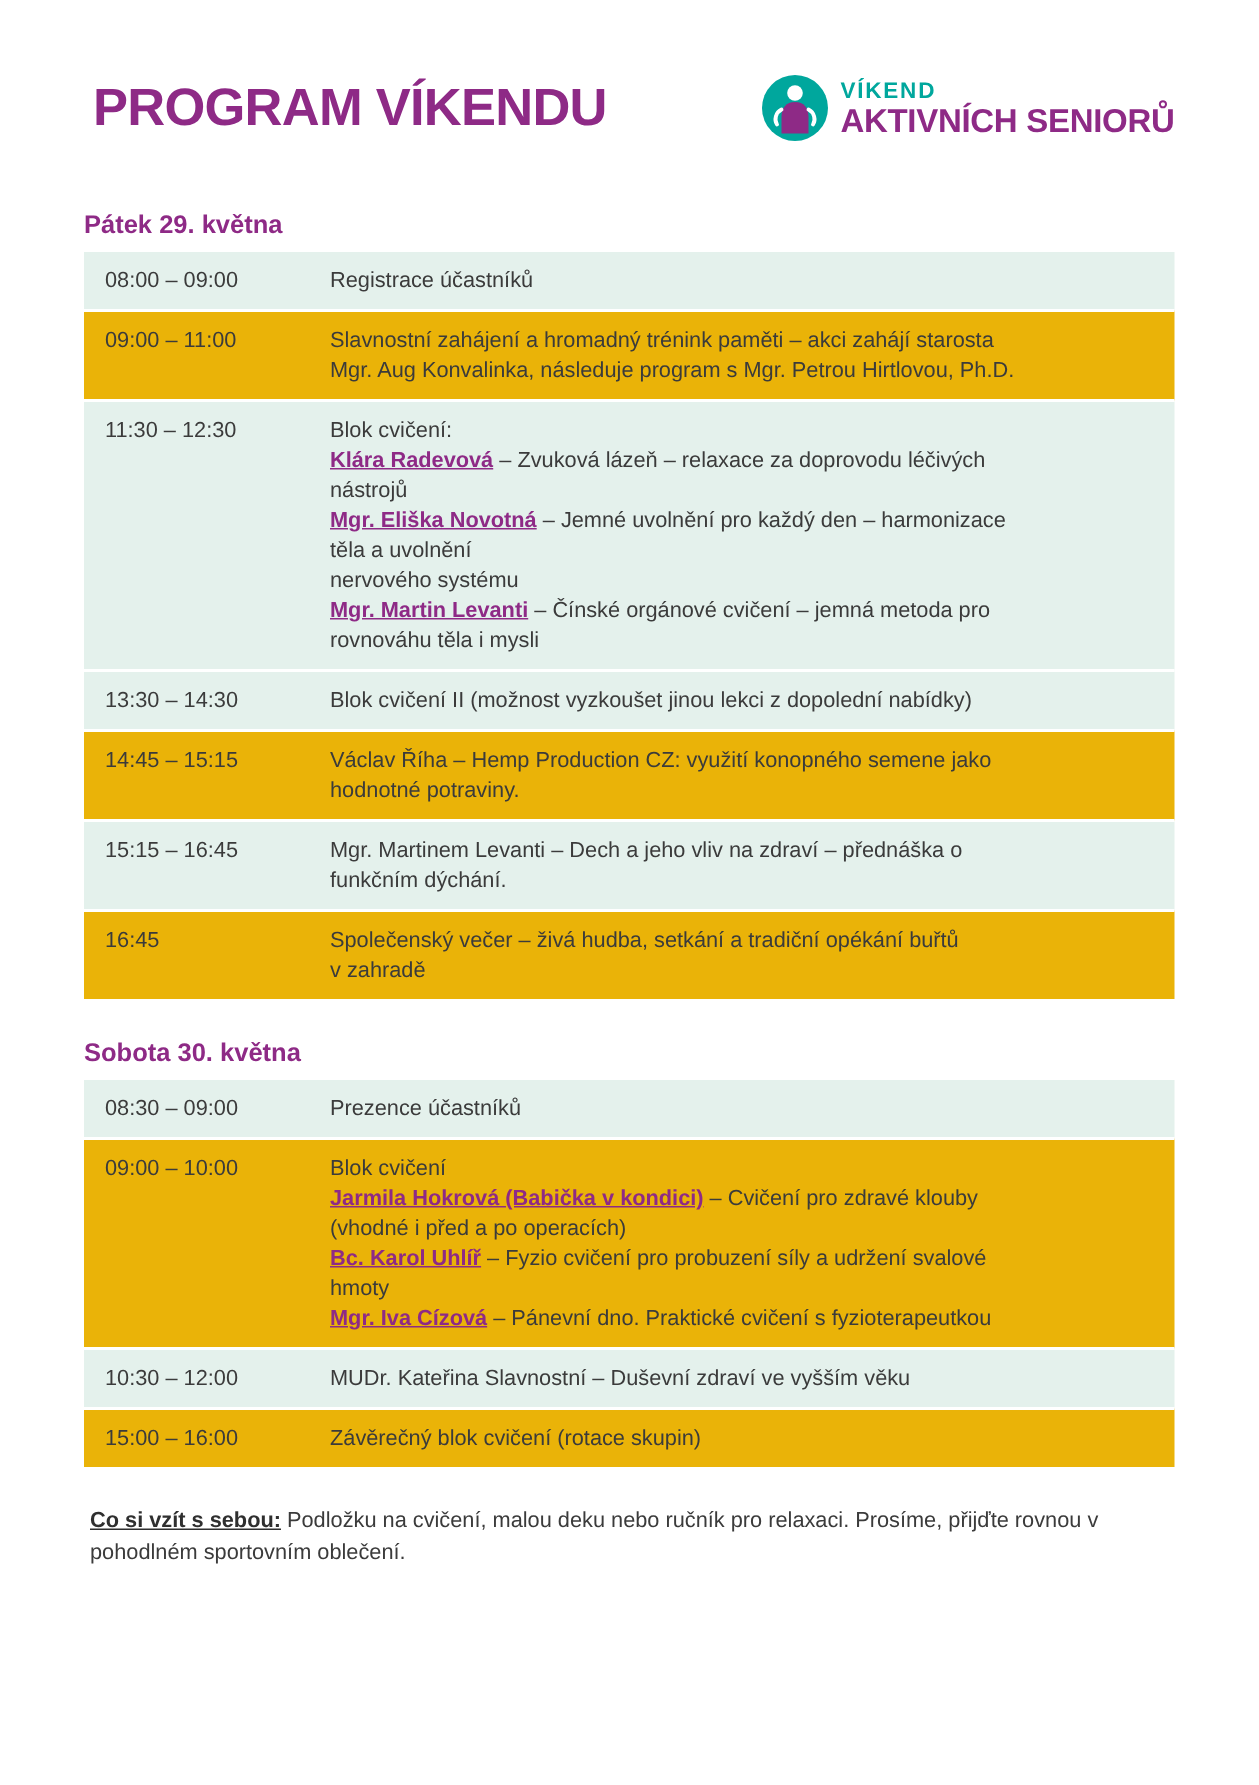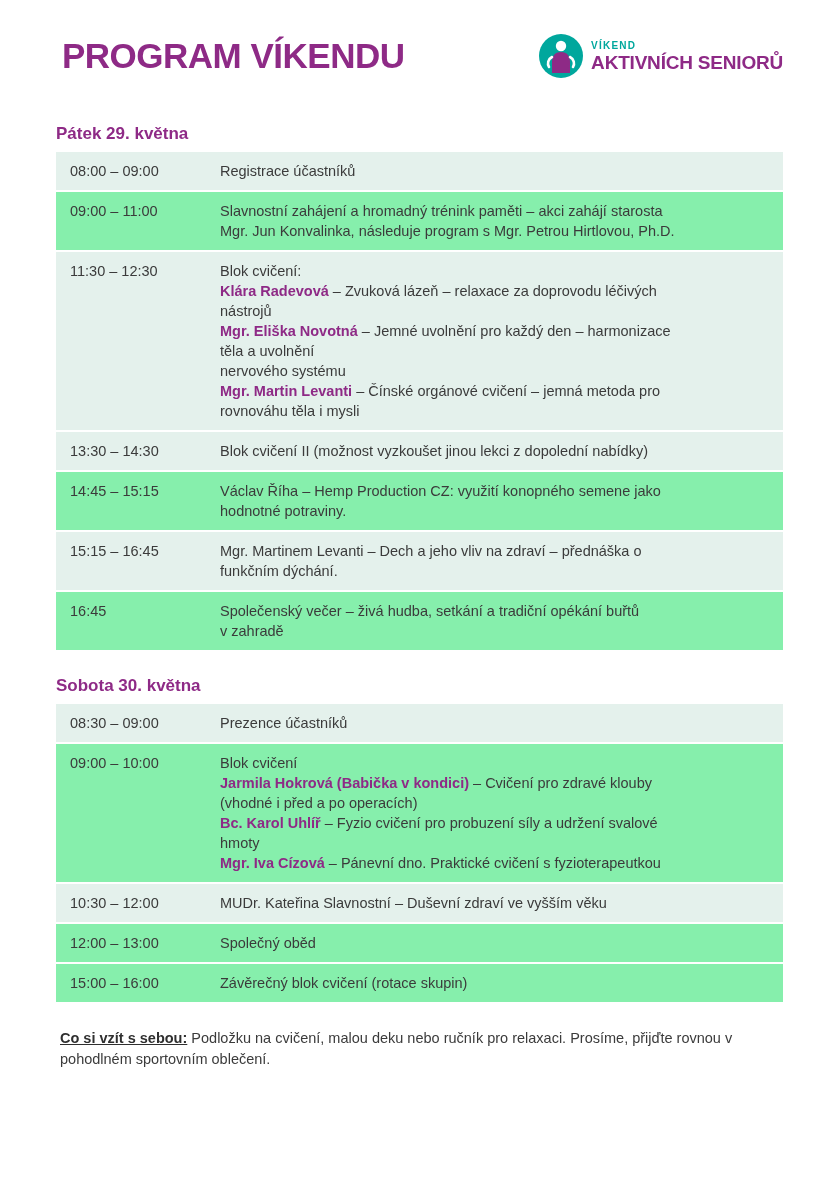--- a/index.html
+++ b/index.html
@@ -10,21 +10,21 @@
   body {
     width: 839px;
     height: 1190px;
     background: #ffffff;
     font-family: "Liberation Sans", sans-serif;
     color: #3a3a3a;
     position: relative;
     overflow: hidden;
   }
   .page {
-    padding: 32px 56px 0 56px;
+    padding: 48px 56px 0 56px;
     width: 839px;
     height: 1190px;
     position: relative;
   }
 
   
   .header {
     display: flex;
     align-items: flex-start;
     justify-content: space-between;
@@ -56,29 +56,29 @@
   .logo-mark .fig {
     position: absolute;
     left: 50%;
     top: 5px;
     transform: translateX(-50%);
   }
   .logo-text {
     line-height: 1;
   }
   .logo-text .small {
-    font-size: 10px;
+    font-size: 15px;
     font-weight: bold;
     color: #00a79d;
     letter-spacing: 1.2px;
     display: block;
     margin-bottom: 2px;
   }
   .logo-text .big {
-    font-size: 19px;
+    font-size: 22px;
     font-weight: bold;
     color: #8e2a86;
     letter-spacing: -0.2px;
     display: block;
   }
 
   
   .day-title {
     font-size: 17px;
     font-weight: bold;
@@ -89,40 +89,41 @@
 
   
   .schedule {
     width: 100%;
     border-collapse: collapse;
   }
   .schedule tr {
     background: #e4f1ec;
   }
   .schedule tr.alt {
-    background: #86efac;
+    background: #eab308;
   }
   .schedule td {
     padding: 9px 10px 9px 12px;
     font-size: 14.5px;
     line-height: 1.38;
     vertical-align: top;
     border-bottom: 2px solid #ffffff;
     color: #3b3b3b;
     margin-left: 28px;
   }
   .schedule td.time {
     width: 152px;
     white-space: nowrap;
     padding-left: 14px;
   }
   .schedule tr:last-child td { border-bottom: none; }
   .name {
     color: #8e2a86;
     font-weight: bold;
+    text-decoration: underline;
   }
 
   
   .note {
     margin: 26px 4px 0 4px;
     font-size: 14.5px;
     line-height: 1.45;
     color: #3b3b3b;
   }
   .note b { color: #2f2f2f; text-decoration: underline; }
@@ -157,21 +158,21 @@
         <tr>
           <td class="time">08:00 – 09:00</td>
           <td class="desc">
             <div><span>Registrace účastníků</span></div>
           </td>
         </tr>
         <tr class="alt">
           <td class="time">09:00 – 11:00</td>
           <td class="desc">
             <div><span>Slavnostní zahájení a hromadný trénink paměti – akci zahájí starosta</span></div>
-            <div><span>Mgr. Jun Konvalinka, následuje program s Mgr. Petrou Hirtlovou, Ph.D.</span></div>
+            <div><span>Mgr. Aug Konvalinka, následuje program s Mgr. Petrou Hirtlovou, Ph.D.</span></div>
           </td>
         </tr>
         <tr>
           <td class="time">11:30 – 12:30</td>
           <td class="desc">
             <div><span>Blok cvičení:</span></div>
             <div><span class="name">Klára Radevová</span><span> – Zvuková lázeň – relaxace za doprovodu léčivých</span></div>
             <div><span>nástrojů</span></div>
             <div><span class="name">Mgr. Eliška Novotná</span><span> – Jemné uvolnění pro každý den – harmonizace</span></div>
             <div><span>těla a uvolnění</span></div>
@@ -230,26 +231,20 @@
             <div><span class="name">Mgr. Iva Cízová</span><span> – Pánevní dno. Praktické cvičení s fyzioterapeutkou</span></div>
           </td>
         </tr>
         <tr>
           <td class="time">10:30 – 12:00</td>
           <td class="desc">
             <div><span>MUDr. Kateřina Slavnostní – Duševní zdraví ve vyšším věku</span></div>
           </td>
         </tr>
         <tr class="alt">
-          <td class="time">12:00 – 13:00</td>
-          <td class="desc">
-            <div><span>Společný oběd</span></div>
-          </td>
-        </tr>
-        <tr class="alt">
           <td class="time">15:00 – 16:00</td>
           <td class="desc">
             <div><span>Závěrečný blok cvičení (rotace skupin)</span></div>
           </td>
         </tr>
       </tbody>
   </table>
 
   <p class="note">
     <b>Co si vzít s sebou:</b><span> Podložku na cvičení, malou deku nebo ručník pro relaxaci. Prosíme, přijďte rovnou v pohodlném sportovním oblečení.</span>

